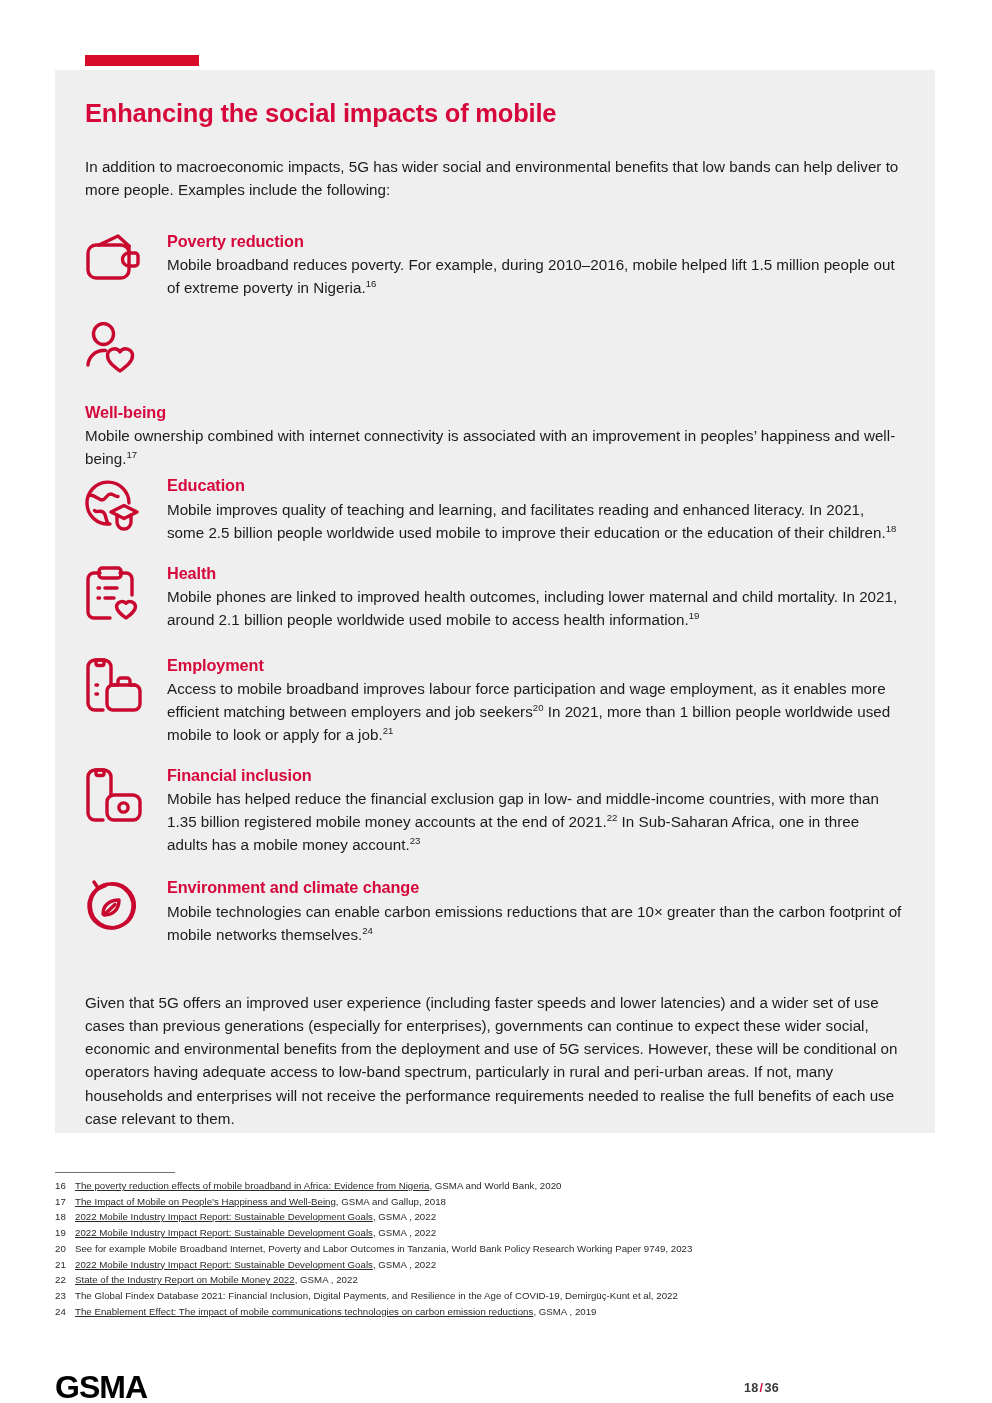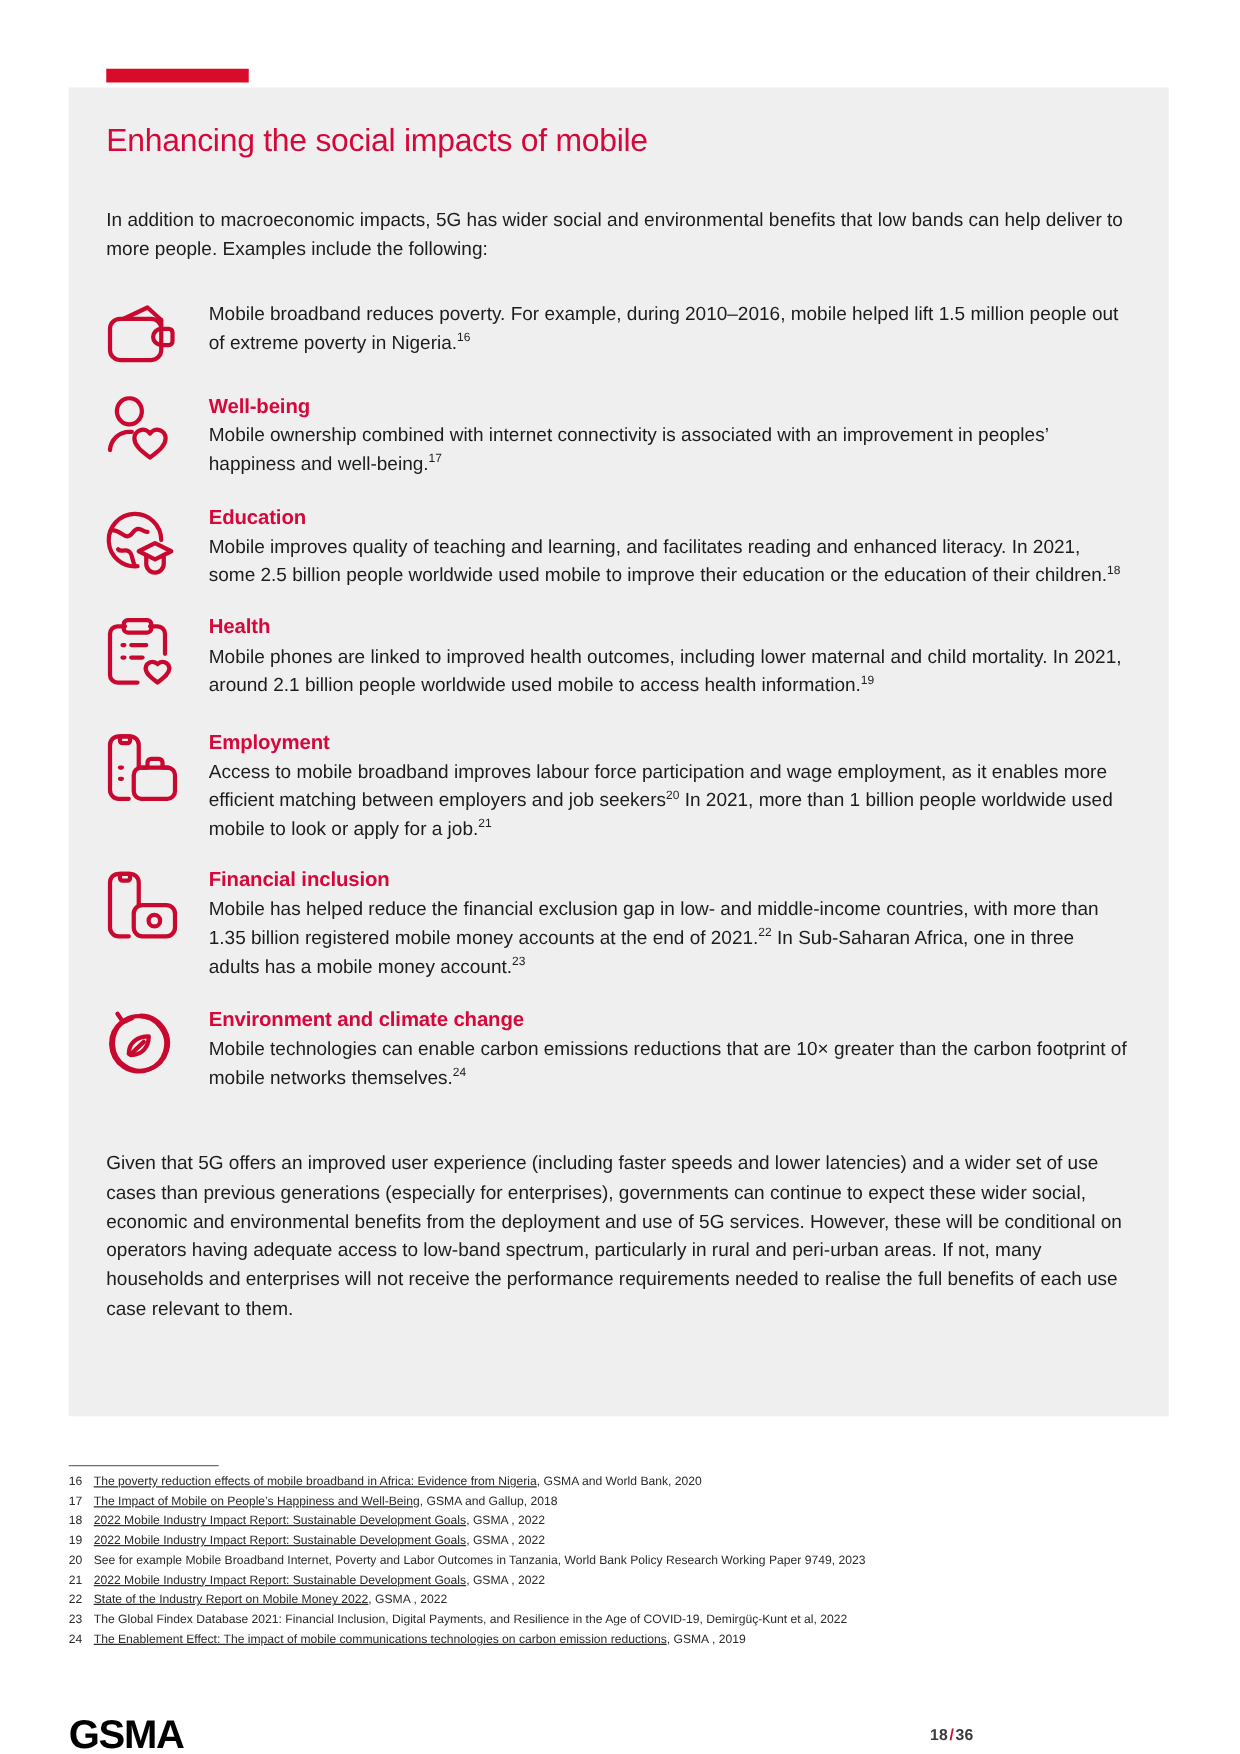--- a/index.html
+++ b/index.html
@@ -37,24 +37,24 @@
     background: #efefef;
   }
 
   .panel-inner {
     padding: 28px 27px 0 30px;
   }
 
   h1.title {
     color: #d6083b;
     font-size: 25.5px;
-    font-weight: normal;
+    font-weight: bold;
     letter-spacing: -0.2px;
     line-height: 1.2;
-    margin-bottom: 36px;
+    margin-bottom: 26px;
   }
 
   p.intro {
     color: #1c1c1c;
     font-size: 15.2px;
     line-height: 1.52;
     letter-spacing: 0.01px;
     max-width: 830px;
   }
 
@@ -97,21 +97,21 @@
     letter-spacing: 0.01px;
   }
   .item-text sup {
     font-size: 9.6px;
     vertical-align: super;
     line-height: 0;
   }
 
   
   .item.i0 { margin-top: 0px;  margin-bottom: 20px; }
-  .item.i1 { margin-bottom: 20px; }
+  .item.i1 { margin-bottom: 4px; flex-direction: column; }
   .item.i2 { margin-bottom: 18px; }
   .item.i3 { margin-bottom: 18px; }
   .item.i4 { margin-bottom: 18px; margin-top: 23px; }
   .item.i5 { margin-bottom: 20px; }
   .item.i6 { margin-bottom: 0px; }
 
   p.closing {
     color: #1c1c1c;
     font-size: 15.2px;
     line-height: 1.53;
@@ -192,20 +192,21 @@
         <div class="item i0">
           <div class="item-icon">
             <svg width="58" height="52" viewBox="0 0 58 52" fill="none" stroke="#c9082f" stroke-width="3.4" stroke-linecap="round" stroke-linejoin="round">
               <path d="M14 12 L33 3 L44 13"></path>
               <path d="M44 13 L44 20"></path>
               <rect x="3" y="12" width="41" height="33" rx="8"></rect>
               <path d="M44 20 h6 a3 3 0 0 1 3 3 v7 a3 3 0 0 1 -3 3 h-6 a6.5 6.5 0 0 1 0 -13 z"></path>
             </svg>
           </div>
           <div class="item-body">
+            <div class="item-heading">Poverty reduction</div>
             <div class="item-text"><span>Mobile broadband reduces poverty. For example, during 2010–2016, mobile helped lift 1.5 million people out of extreme poverty in Nigeria.</span><sup>16</sup></div>
           </div>
         </div>
 
         <div class="item i1">
           <div class="item-icon">
             <svg width="58" height="52" viewBox="0 0 58 52" fill="none" stroke="#c9082f" stroke-width="3.4" stroke-linecap="round" stroke-linejoin="round">
               <ellipse cx="18.5" cy="12" rx="10" ry="10.5"></ellipse>
               <path d="M3 43 a15.5 15.5 0 0 1 15.5 -14.5 h2"></path>
               <path d="M35 49 C27 43 22.5 39 22.5 33.5 a6.8 6.8 0 0 1 12.5 -3.6 a6.8 6.8 0 0 1 12.5 3.6 C47.5 39 43 43 35 49 z"></path>

